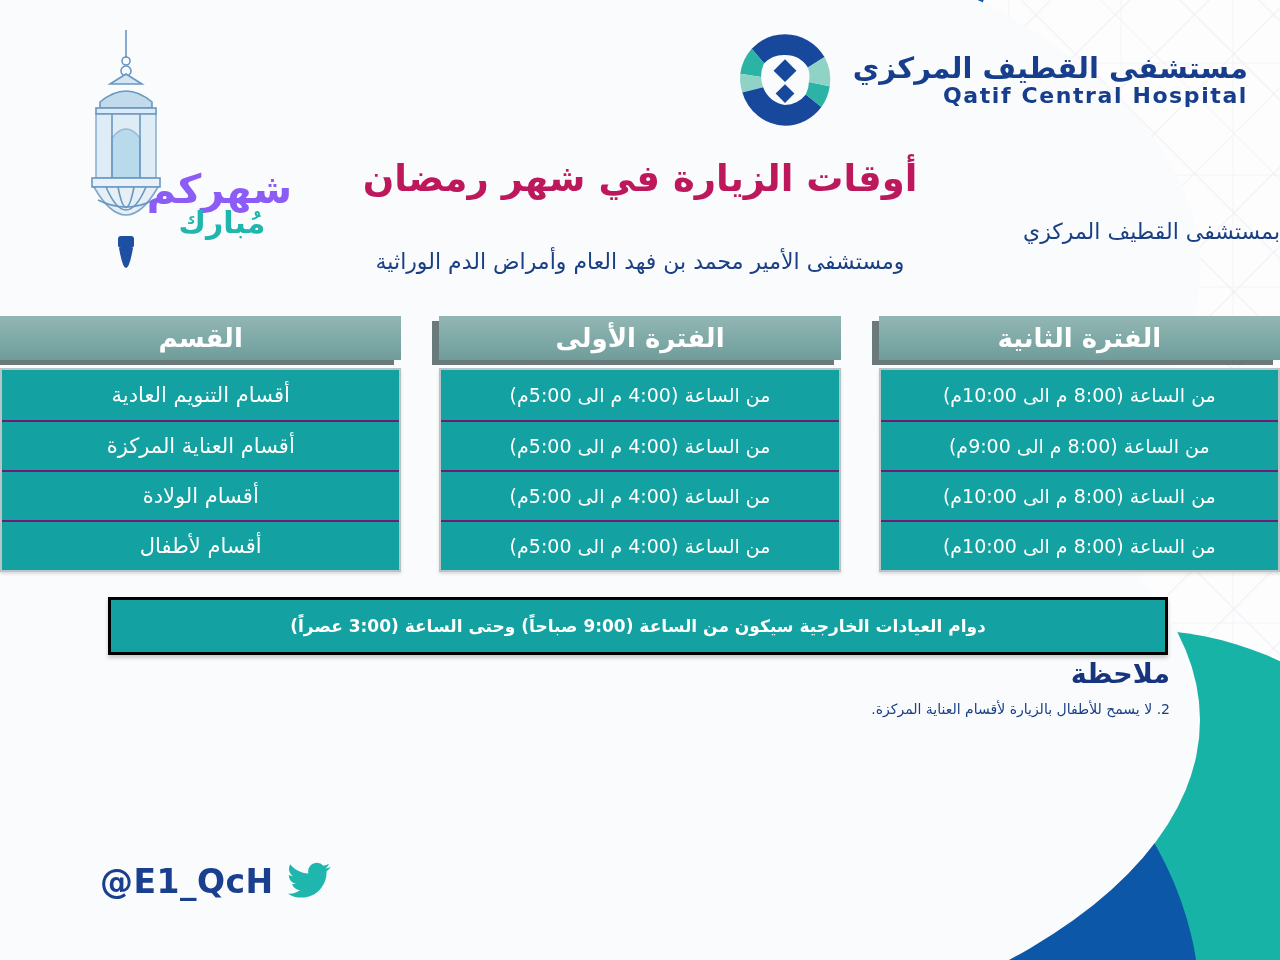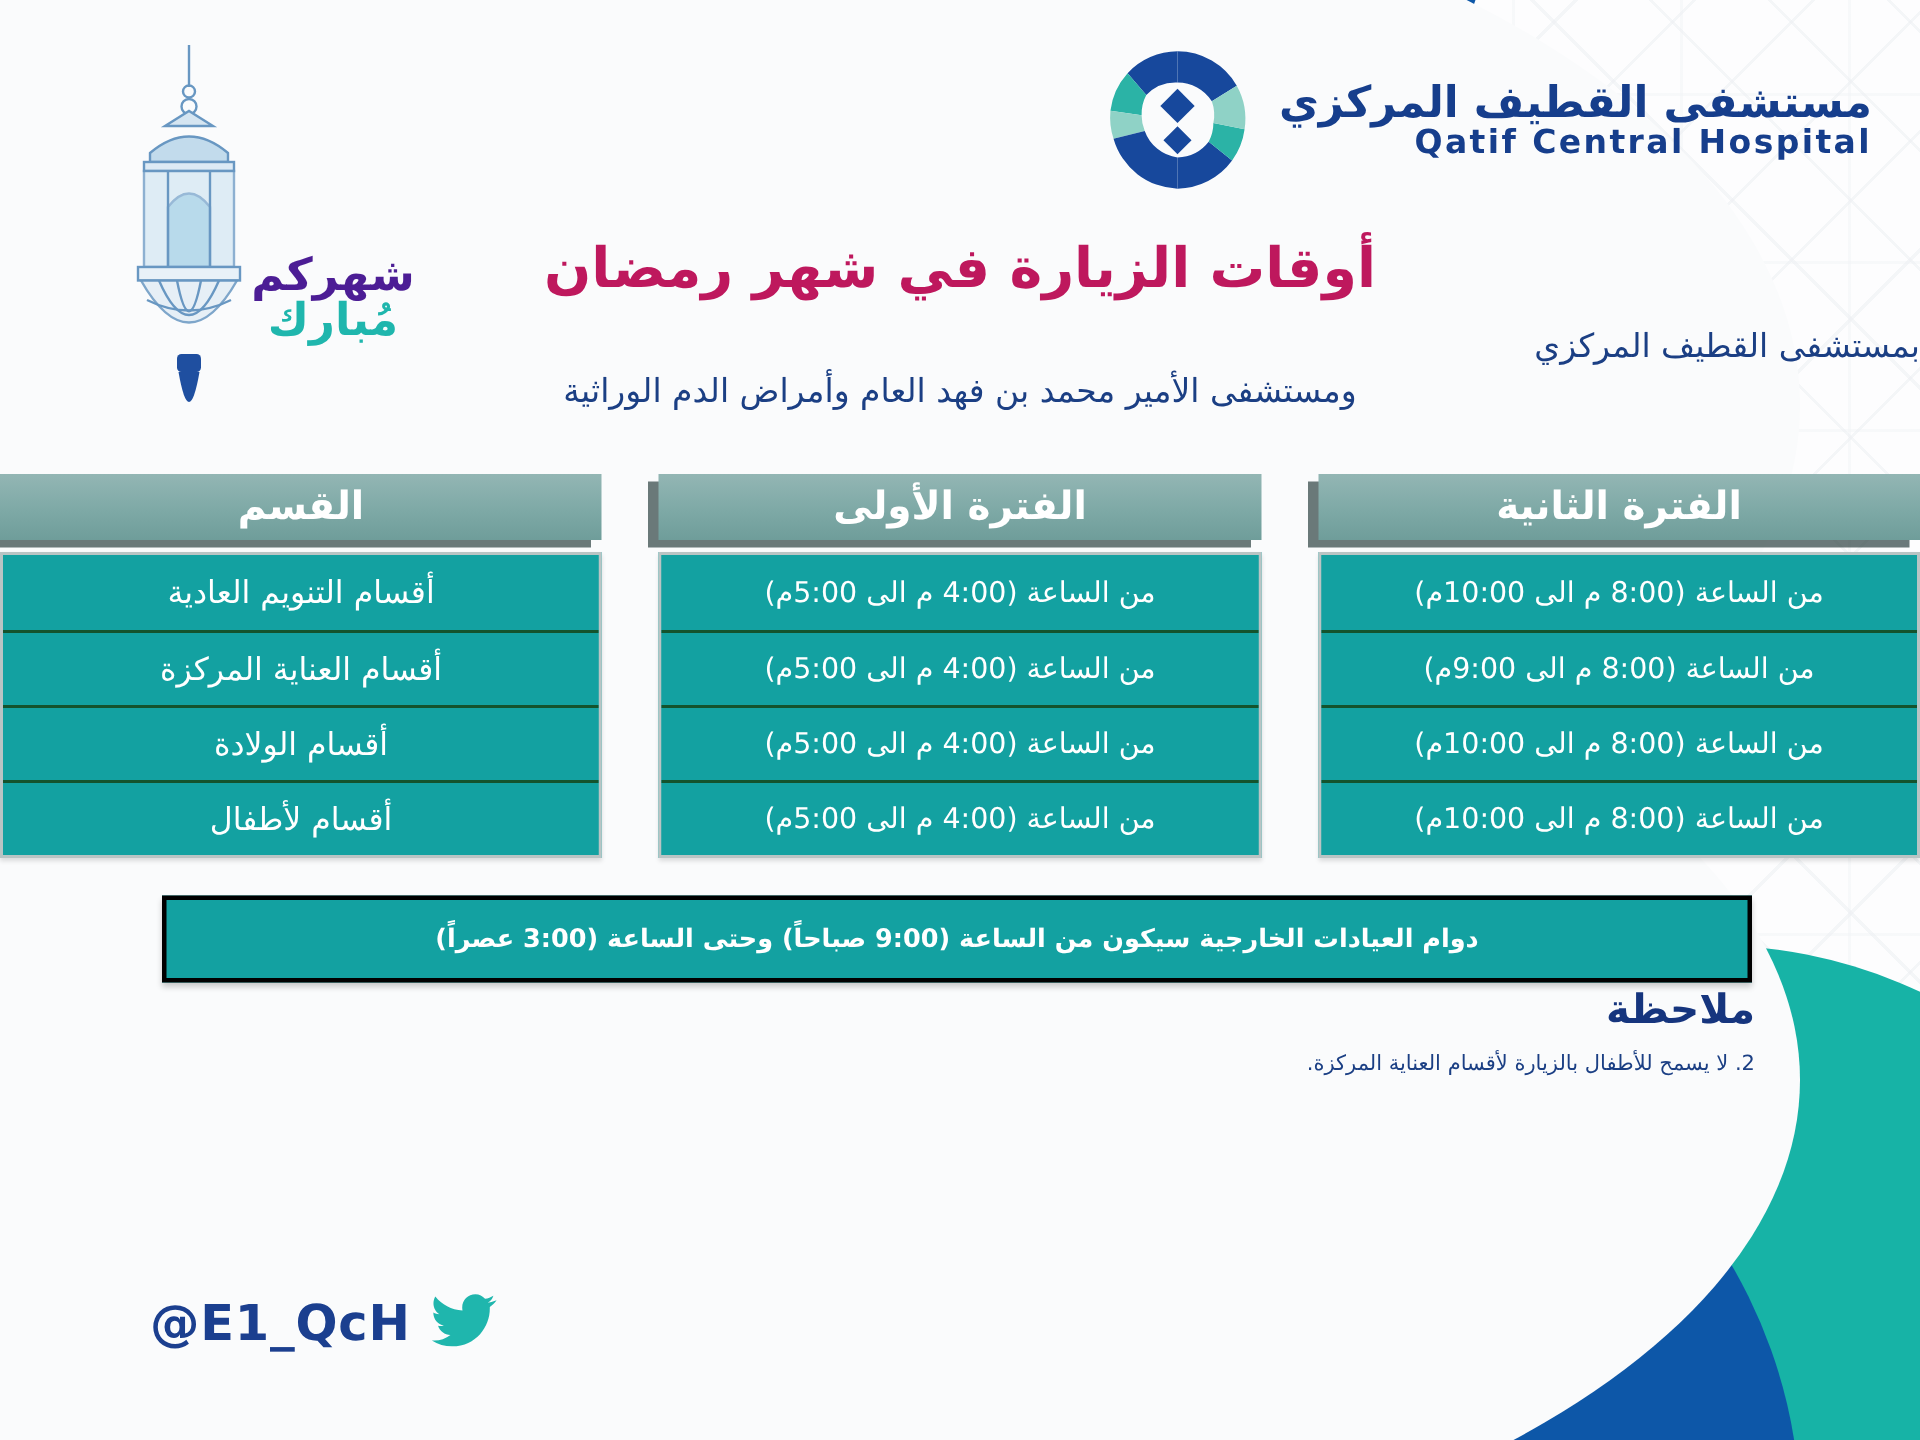--- a/index.html
+++ b/index.html
@@ -114,21 +114,21 @@
   }
   .logo-mark{width:104px;height:104px;flex:0 0 auto;}
 
   
   .lantern{position:absolute;left:66px;top:28px;z-index:4;width:170px;height:260px;}
   .ramadan-badge{
     position:absolute;left:152px;top:170px;z-index:5;
     width:140px;text-align:center;
   }
   .ramadan-l1{
-    font-size:30px;font-weight:bold;color:#4c1d95;
+    font-size:40px;font-weight:bold;color:#8b5cf6;
     line-height:.95;letter-spacing:-1px;
   }
   .ramadan-l2{
     font-size:30px;font-weight:bold;color:#1fb6ad;
     line-height:1;letter-spacing:-1px;
   }
 
   
   .heading{
     position:absolute;left:0;right:0;top:156px;
@@ -169,21 +169,21 @@
   }
   .col-body{
     border:2px solid #b9c4c4;
     background:#13a1a1;
     box-shadow:0 2px 3px rgba(0,0,0,.13);
   }
   .cell{
     height:50px;
     display:flex;align-items:center;justify-content:center;
     color:#ffffff;font-size:19px;
-    border-top:2px solid #14532d;
+    border-top:2px solid #701a75;
     background:#13a1a1;
     padding:0 6px;
     box-sizing:border-box;
     white-space:nowrap;
   }
   .cell:first-child{border-top:none;}
   .col-dept .cell{font-size:21px;}
 
   
   .banner{

